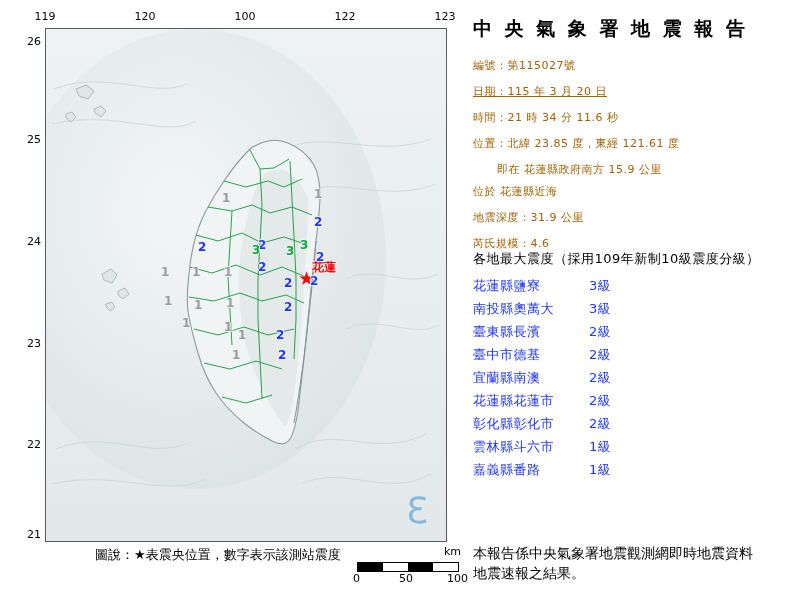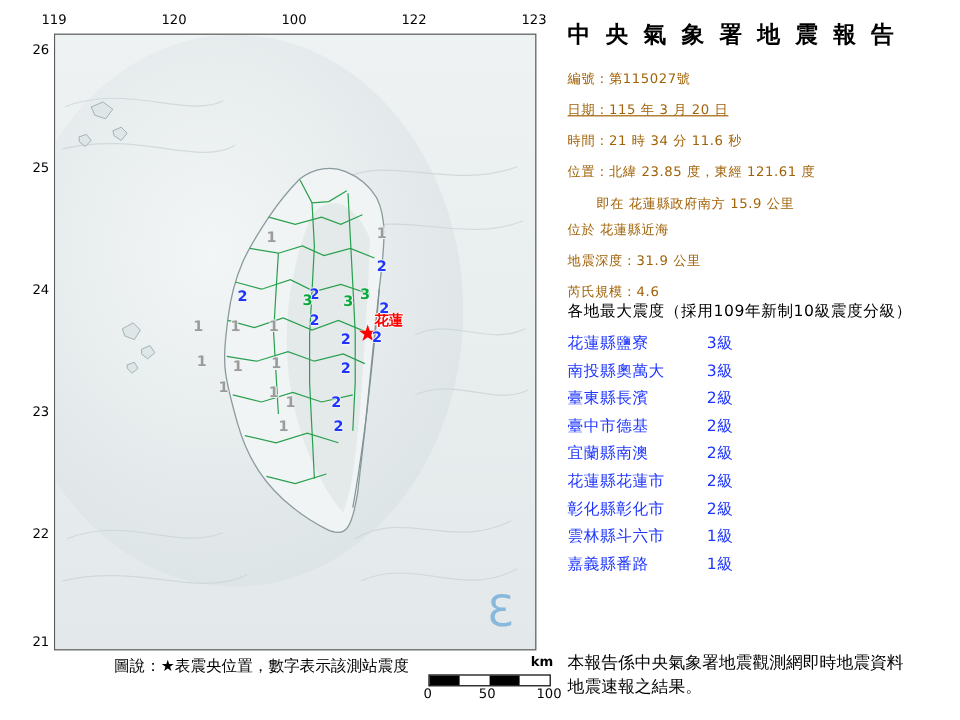--- a/index.html
+++ b/index.html
@@ -89,21 +89,21 @@
     left: 32px; top: 546px;
     font-size: 13px;
     color: #000;
     white-space: nowrap;
     margin-left: 48px;
   }
 
   #scalebar { position: absolute; left: 338px; top: 546px; width: 108px; }
   #scalebar .unit {
     position: absolute; right: 0; top: -1px;
-    font-size: 11px; color: #000; font-weight: bold;
+    font-size: 11px; color: #000;
   }
   #scalebar .bar {
     position: absolute; left: 4px; top: 16px;
     width: 100px; height: 8px;
     border: 1px solid #000;
     background: #fff;
   }
   #scalebar .bar i {
     position: absolute; top: 0; height: 8px;
     background: #000;

